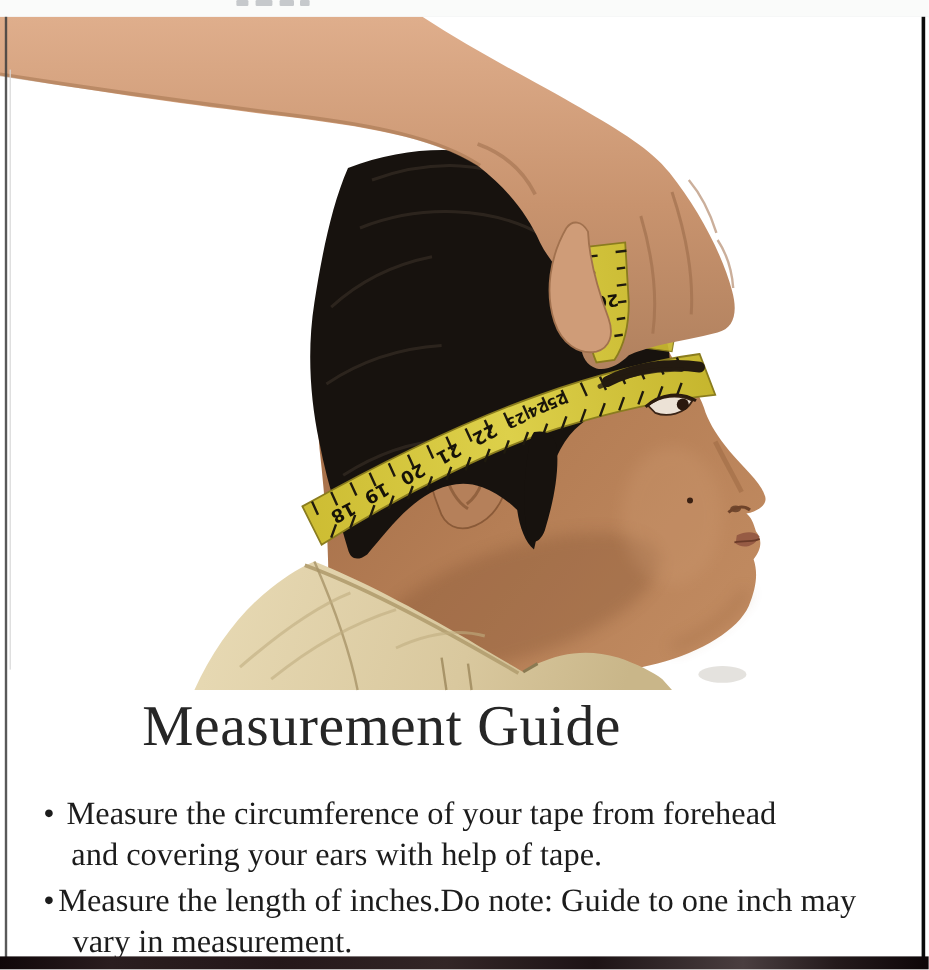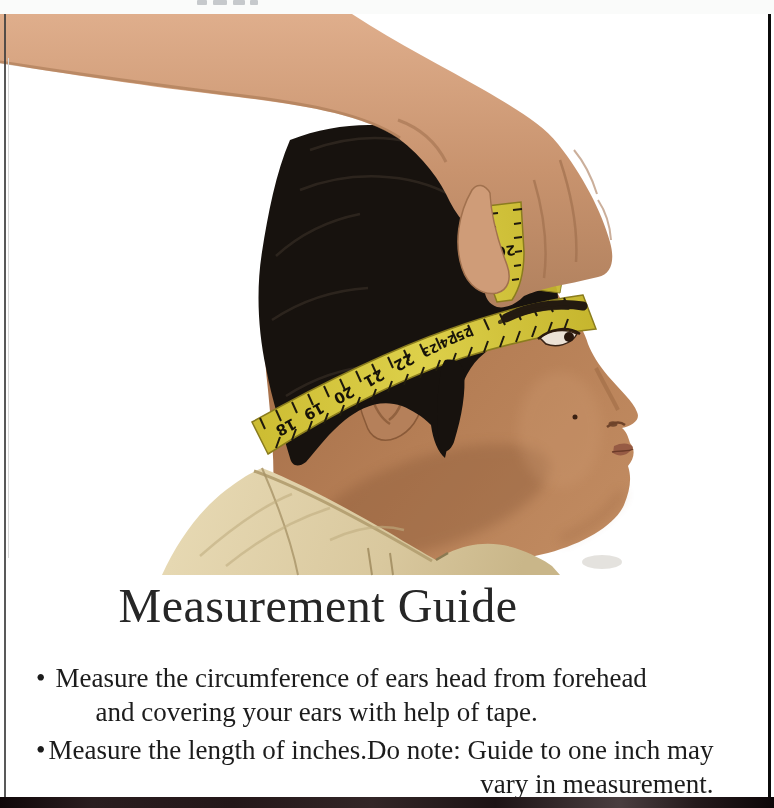--- a/index.html
+++ b/index.html
@@ -34,22 +34,22 @@
   }
   .bullets{
     position:absolute;top:661px;left:36px;width:716px;margin:0;padding:0;list-style:none;
     color:#1c1c1c;font-size:27px;line-height:34px;
   }
   .bullet-row{display:flex;margin-bottom:4px;}
   .bullet-row .marker{flex:0 0 auto;}
   .b1 .marker{margin-right:10px;}
   .b2 .marker{margin-right:3px;}
   .bullet-text span{display:block;}
-  .b1 .l2{padding-left:4px;margin-left:36px;}
-  .b2 .l2{padding-left:12px;text-align:right;}
+  .b1 .l2{padding-left:4px;}
+  .b2 .l2{padding-left:12px;}
   .bottom-strip{
     position:absolute;left:0;top:797px;width:774px;height:11px;
     background:linear-gradient(90deg,#100709 0%,#2a1d1f 12%,#241719 30%,#332627 48%,#1d1315 64%,#4a3e40 80%,#241a1c 90%,#0d0608 100%);
   }
 </style>
 </head>
 <body>
 
 <div class="top-strip">
   <span class="frag" style="left:197px;width:10px;"></span>
@@ -257,21 +257,21 @@
 </svg>
 </div>
 
 <div class="caption"></div>
 <h1 class="title">Measurement Guide</h1>
 
 <ul class="bullets">
   <li class="bullet-row b1">
     <span class="marker">•</span>
     <div class="bullet-text">
-      <span class="l1">Measure the circumference of ears head from forehead</span>
+      <span class="l1">Measure the circumference of your tape from forehead</span>
       <span class="l2">and covering your ears with help of tape.</span>
     </div>
   </li>
   <li class="bullet-row b2">
     <span class="marker">•</span>
     <div class="bullet-text">
       <span class="l1">Measure the length of inches.Do note: Guide to one inch may</span>
       <span class="l2">vary in measurement.</span>
     </div>
   </li>

